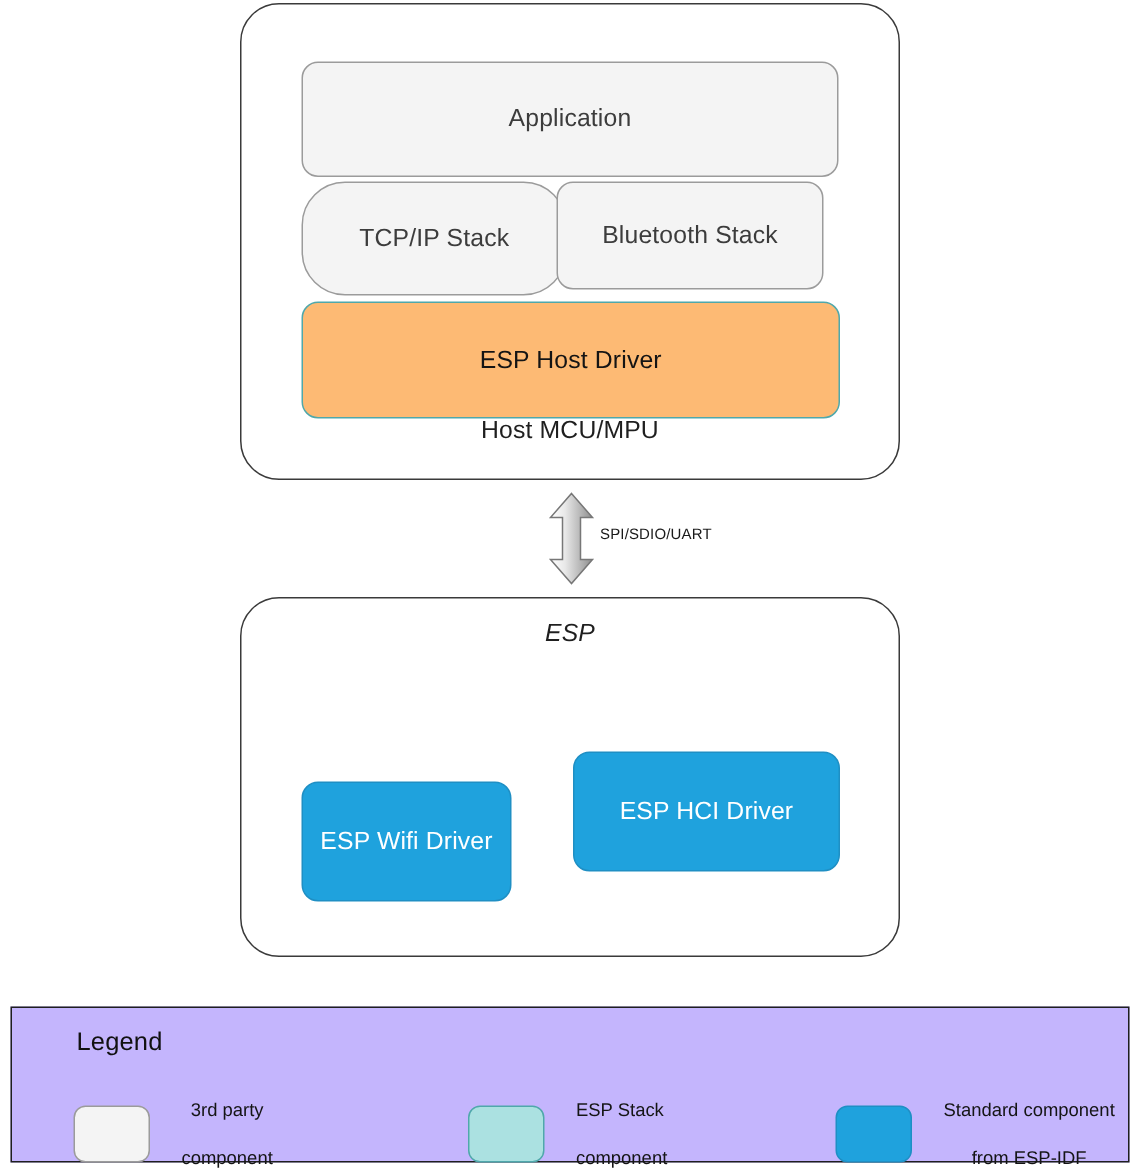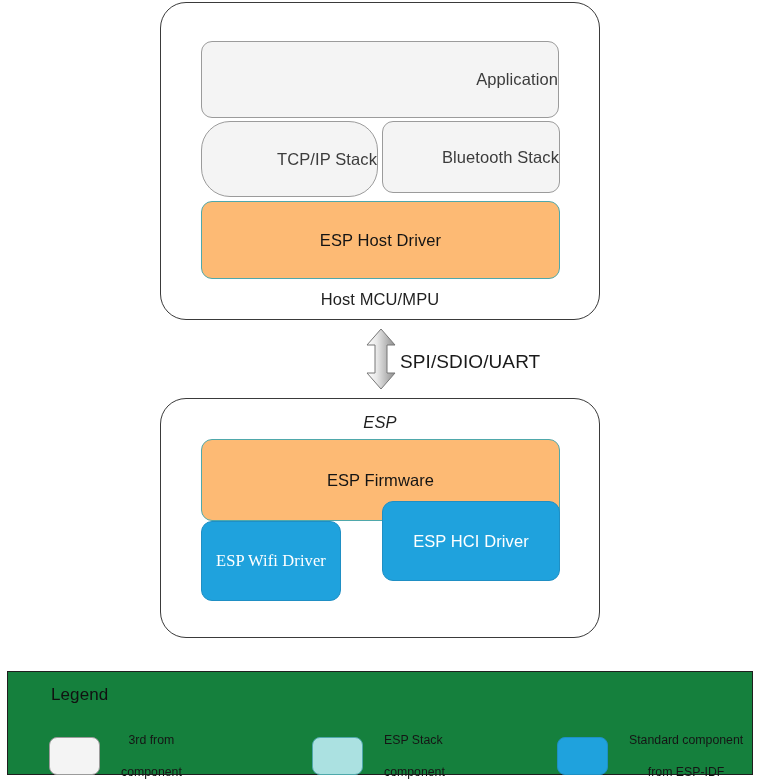--- a/index.html
+++ b/index.html
@@ -47,93 +47,92 @@
 
   .container-label {
     position: absolute;
     left: 0;
     width: 100%;
     text-align: center;
     font-size: 16.5px;
     color: #1f1f1f;
     letter-spacing: 0.1px;
   }
-  #host-label { bottom: 10px; }
+  #host-label { bottom: 22px; }
   #esp-label  { top: 14px; font-style: italic; }
 
   
   .block {
     position: absolute;
     box-sizing: border-box;
     border-radius: 11px;
     display: flex;
     align-items: center;
     justify-content: center;
     font-size: 16.5px;
     letter-spacing: 0.1px;
   }
 
   .block.third-party {
     background: #f4f4f4;
     border: 1.1px solid #9b9b9b;
     color: #3c3c3c;
-    justify-content: flex-end;
   }
   .block.hosted {
     background: #fdba74;
     border: 1.1px solid #4fa8ab;
     color: #141414;
   }
   .block.idf {
     background: #1fa2dd;
     border: 1.1px solid #1f8fc4;
     color: #ffffff;
   }
 
   
   #block-application   { left: 201px; top: 41px;  width: 358px; height: 77px; }
   #block-tcpip         { left: 201px; top: 121px; width: 177px; height: 76px; border-radius: 29px; }
-  #block-bluetooth     { left: 382px; top: 121px; width: 178px; height: 72px; }
+  #block-bluetooth     { left: 371px; top: 121px; width: 178px; height: 72px; }
   #block-esp-host-drv  { left: 201px; top: 201px; width: 359px; height: 78px; }
 
   
   #block-esp-firmware  { left: 201px; top: 439px; width: 359px; height: 82px; }
-  #block-esp-wifi      { left: 201px; top: 521px; width: 140px; height: 80px; font-family: Liberation Serif, serif; }
+  #block-esp-wifi      { left: 201px; top: 521px; width: 140px; height: 80px; }
   #block-esp-hci       { left: 382px; top: 501px; width: 178px; height: 80px; }
 
   
   #bus-arrow {
     position: absolute;
     left: 365px;
     top: 328px;
     width: 32px;
     height: 62px;
   }
   #bus-arrow svg { display: block; }
 
   #bus-label {
     position: absolute;
     left: 400px;
     top: 351px;
-    font-size: 19px;
+    font-size: 10px;
     color: #1a1a1a;
     white-space: nowrap;
     letter-spacing: 0.1px;
   }
 
   
   #legend-box {
     position: absolute;
     left: 7px;
     top: 671px;
     width: 746px;
     height: 104px;
     box-sizing: border-box;
     border: 1.4px solid #1f1f1f;
-    background: #15803d;
+    background: #c4b5fd;
   }
   #legend-title {
     position: absolute;
     left: 43px;
     top: 13px;
     font-size: 17px;
     color: #111111;
     letter-spacing: 0.1px;
   }
   .legend-item {
@@ -213,39 +212,36 @@
       <polygon points="16,1 30,17 22,17 22,45 30,45 16,61 2,45 10,45 10,17 2,17" fill="url(#arrowGrad)" stroke="#777777" stroke-width="1"></polygon>
     </svg>
   </div>
 
   <div id="bus-label">SPI/SDIO/UART</div>
 
   <div class="outer-box" id="esp-container">
     <div class="container-label" id="esp-label">ESP</div>
   </div>
 
-  <div class="block hosted" id="block-esp-firmware">
-    <span>ESP Firmware</span>
-  </div>
 
   <div class="block idf" id="block-esp-wifi">
     <span>ESP Wifi Driver</span>
   </div>
 
   <div class="block idf" id="block-esp-hci">
     <span>ESP HCI Driver</span>
   </div>
 
   <div id="legend-box">
     <div id="legend-title">Legend</div>
 
     <div class="legend-item" id="legend-item-0">
       <div class="legend-swatch third-party"></div>
       <div class="legend-text center">
-        <div>3rd from</div>
+        <div>3rd party</div>
         <div>component</div>
       </div>
     </div>
 
     <div class="legend-item" id="legend-item-1">
       <div class="legend-swatch hosted"></div>
       <div class="legend-text left">
         <div>ESP Stack</div>
         <div>component</div>
       </div>

